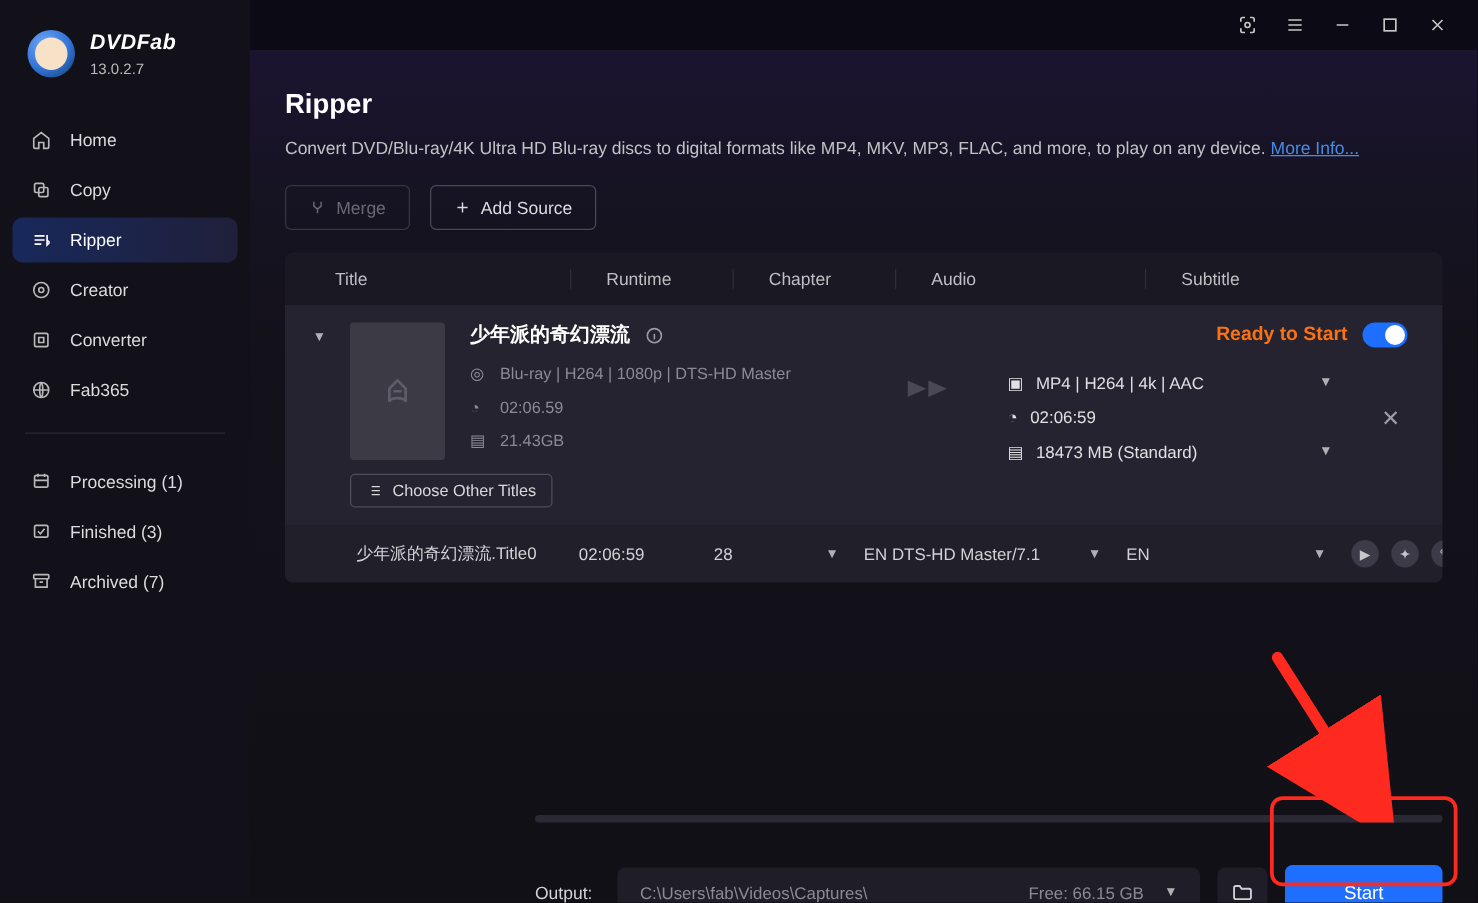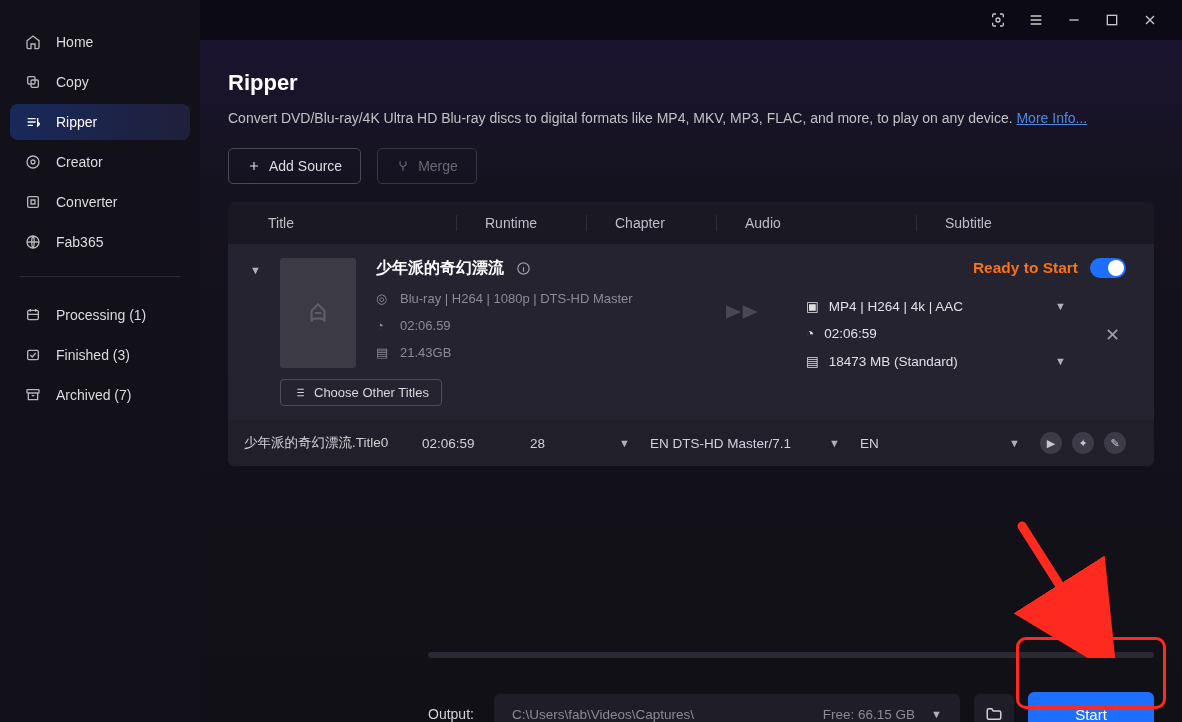--- a/index.html
+++ b/index.html
@@ -132,21 +132,21 @@
 .choose-titles {
   margin-top: 10px; margin-left: 30px;
   display: inline-flex; align-items: center; gap: 8px;
   border: 1px solid #4e4c58; border-radius: 4px;
   padding: 5px 12px; font-size: 13px; color: #d8d8db;
   cursor: pointer;
 }
 
 .sub-row {
   background: #211f2a;
-  padding: 12px 30px 12px 16px;
+  padding: 12px 30px 12px 57px;
   display: grid;
   grid-template-columns: 178px 108px 120px 210px 180px 1fr;
   align-items: center;
   font-size: 13.5px; color: #d2d2d6;
 }
 .sub-row .dd { display: flex; align-items: center; justify-content: flex-start; gap: 10px;}
 .sub-row .dd .caret-dn { margin-left: auto; padding-right: 20px;}
 .row-icons { display: flex; gap: 10px; justify-content: flex-end; padding-right: 6px;}
 .chip-ico {
   width: 22px; height: 22px; border-radius: 50%;
@@ -190,20 +190,29 @@
 }
 .red-arrow {
   position: absolute; left: 1010px; top: 518px;
   pointer-events: none;
 }
 </style>
 </head>
 <body>
 
 <div class="sidebar">
+  <div class="logo-row">
+    <div class="logo-circle">
+        <div class="logo-face"></div>
+      </div>
+    <div class="brand-text">
+      <div class="brand-name">DVDFab</div>
+      <div class="brand-ver">13.0.2.7</div>
+    </div>
+  </div>
   <div class="nav-items">
     <div class="nav-item">
       <span class="icon-slot">
           <svg viewBox="0 0 24 24" width="16" height="16" fill="none" stroke="currentColor" stroke-width="2">
             <path d="M3 10l9-7 9 7v10a2 2 0 0 1-2 2h-4v-7h-6v7H5a2 2 0 0 1-2-2z"></path>
           </svg>
         </span>
       <span>Home</span>
     </div>
     <div class="nav-item">
@@ -314,31 +323,31 @@
 </div>
 
 <div class="main">
   <div class="header-area">
     <div class="page-title">Ripper</div>
     <div class="page-desc">
       <span>Convert DVD/Blu-ray/4K Ultra HD Blu-ray discs to digital formats like MP4, MKV, MP3, FLAC, and more, to play on any device. </span>
       <span class="more-link">More Info...</span>
     </div>
     <div class="toolbar">
+      <div class="btn-outline disabled">
+        <svg viewBox="0 0 24 24" width="14" height="14" fill="none" stroke="currentColor" stroke-width="2">
+            <path d="M7 4v6l5 4 5-4V4M12 14v6"></path>
+          </svg>
+        <span>Merge</span>
+      </div>
       <div class="btn-outline">
         <svg viewBox="0 0 24 24" width="14" height="14" fill="none" stroke="currentColor" stroke-width="2">
             <path d="M12 5v14M5 12h14"></path>
           </svg>
         <span>Add Source</span>
-      </div>
-      <div class="btn-outline disabled">
-        <svg viewBox="0 0 24 24" width="14" height="14" fill="none" stroke="currentColor" stroke-width="2">
-            <path d="M7 4v6l5 4 5-4V4M12 14v6"></path>
-          </svg>
-        <span>Merge</span>
       </div>
     </div>
   </div>
 
   <div class="list-area">
     <div class="list-header">
       <div>Title</div>
       <div>Runtime</div>
       <div>Chapter</div>
       <div>Audio</div>

